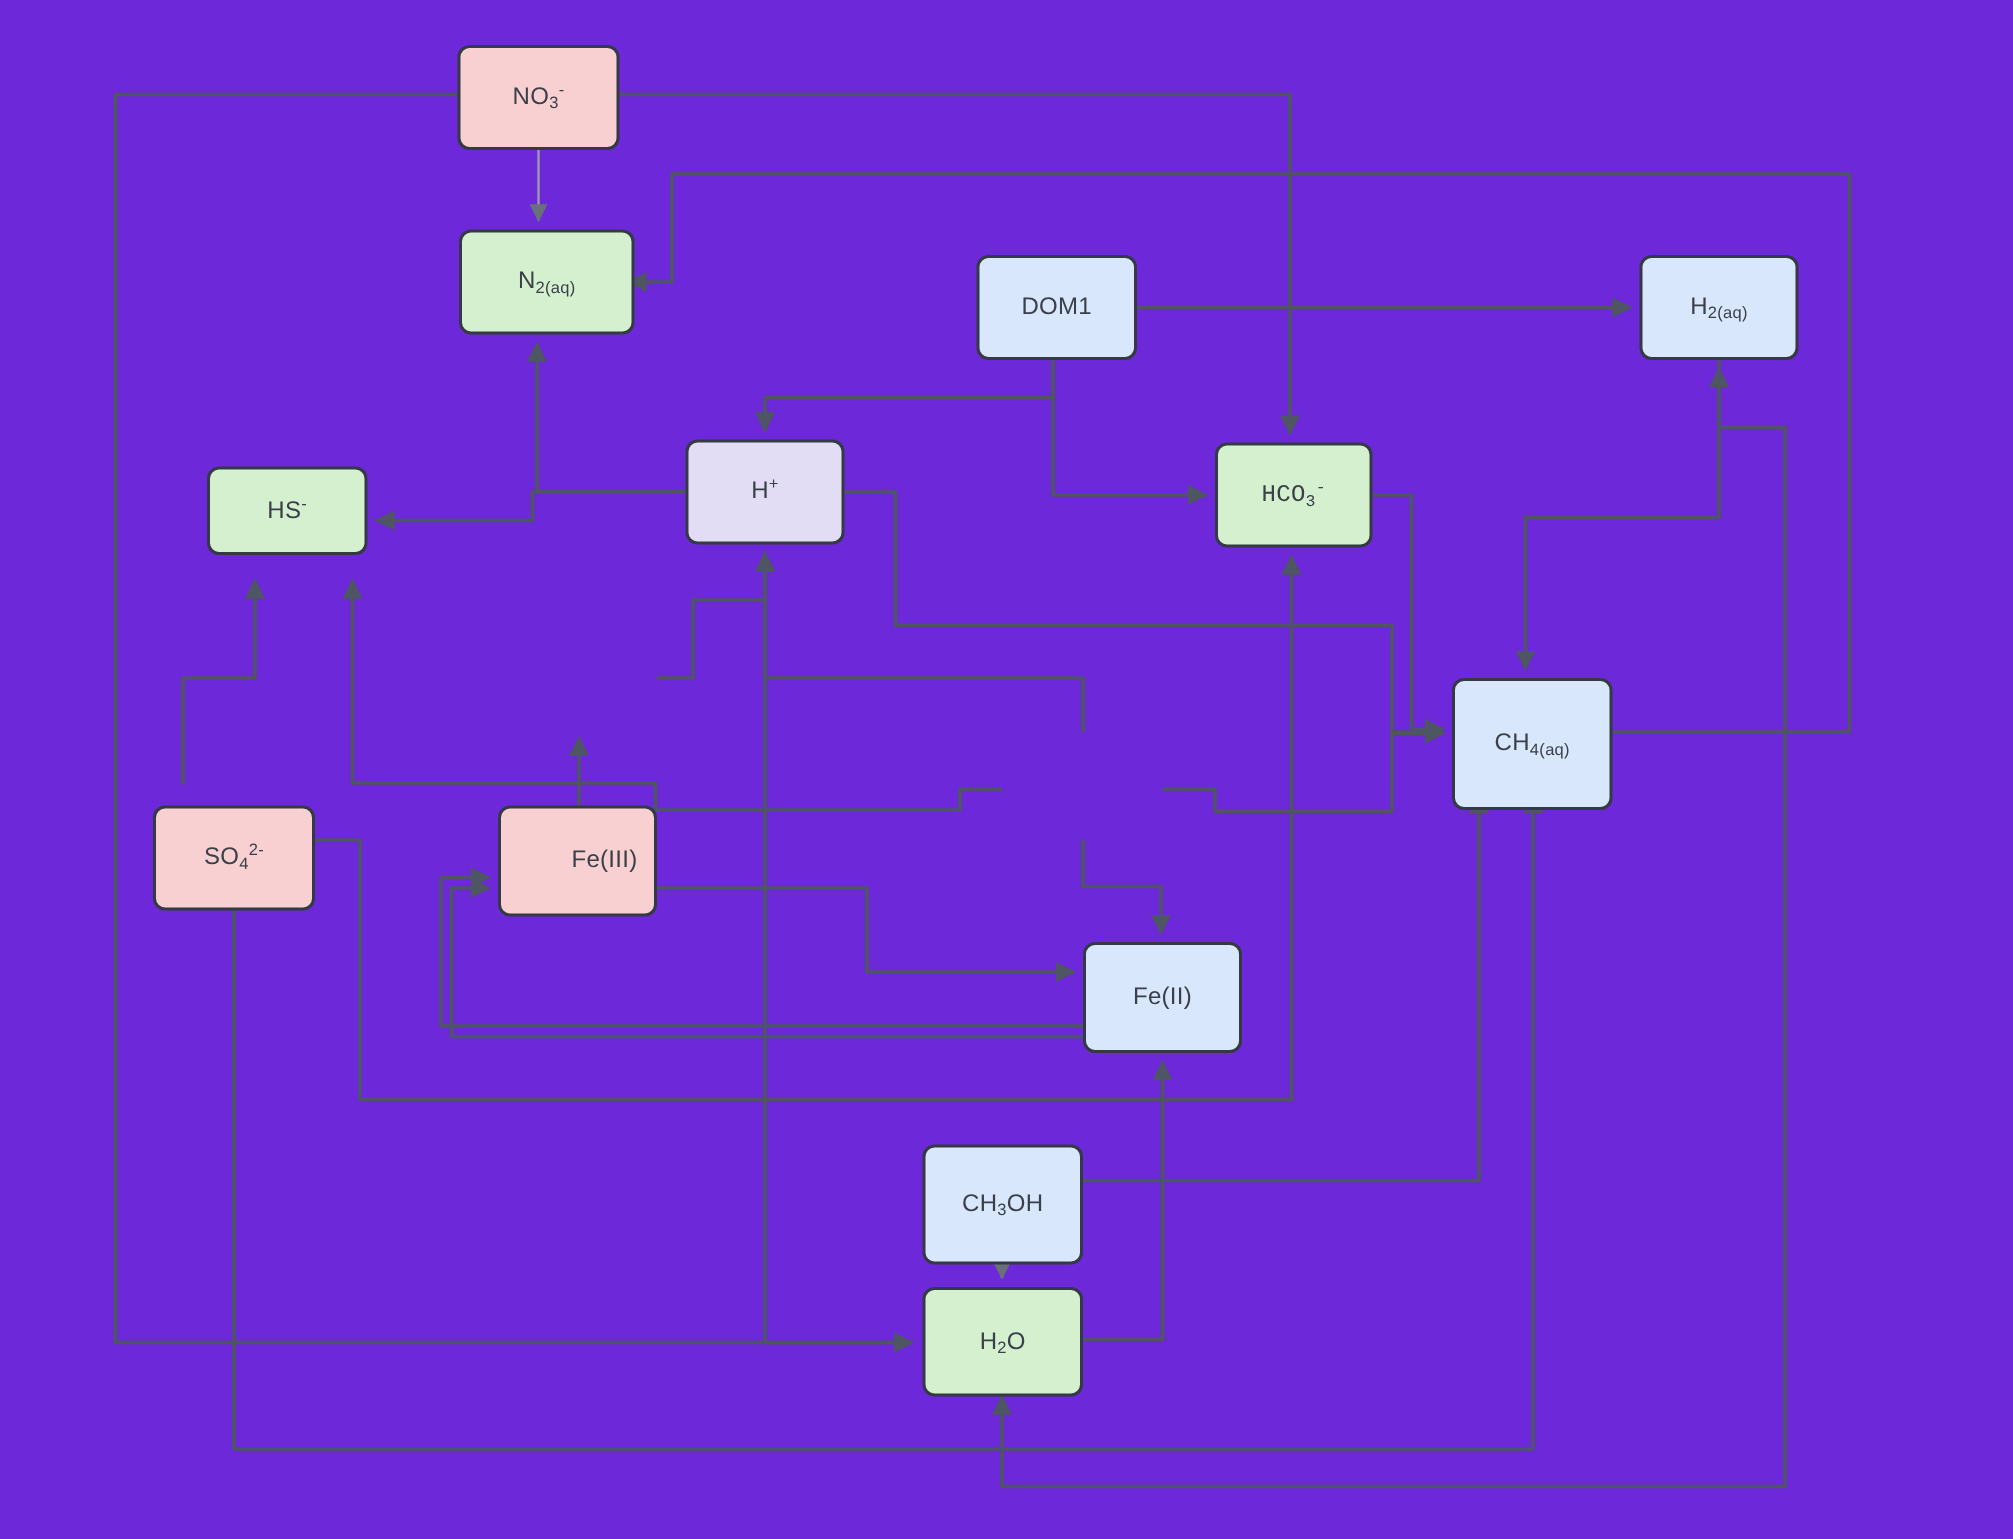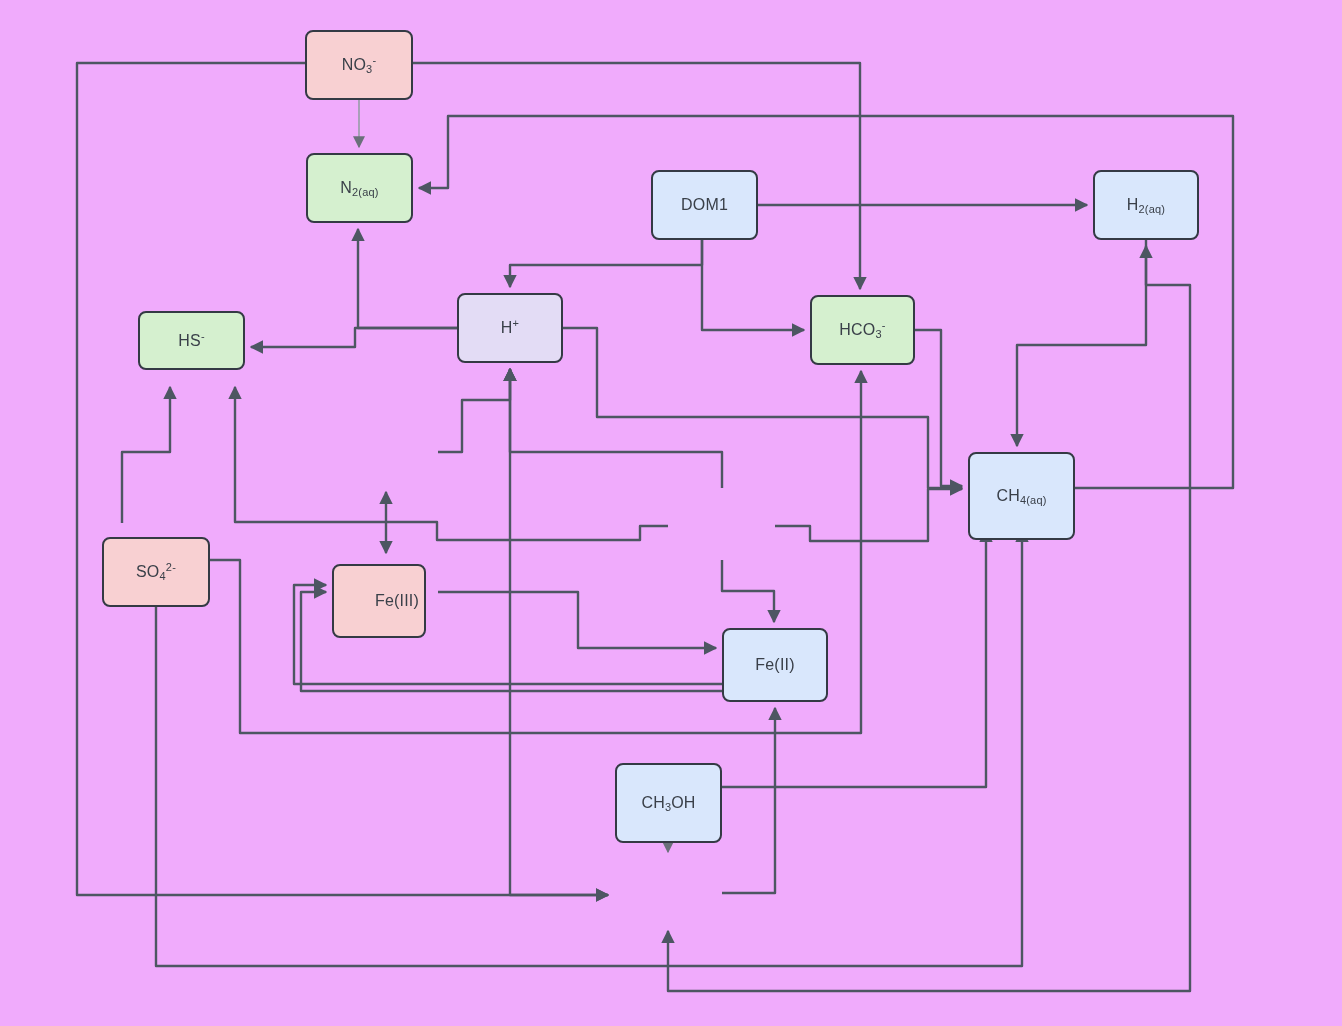--- a/index.html
+++ b/index.html
@@ -37,21 +37,21 @@
   }
   .node sup {
     font-size: 11px;
     line-height: 0;
     vertical-align: 6px;
   }
 </style>
 </head>
 <body>
 
-<div id="stage" style="width: 1342px; height: 1026px; background: #f0abfc;">
+<div id="stage" style="width: 1342px; height: 1026px; background: #6d28d9;">
     <svg width="1342" height="1026" id="edge-layer">
       <defs>
         <marker id="ah-main" viewBox="0 0 10 10" refX="9" refY="5" markerWidth="5.6" markerHeight="5.6" orient="auto-start-reverse">
           <path d="M 0 0 L 10 5 L 0 10 z" fill="#4d5662"></path>
         </marker>
         <marker id="ah-thin" viewBox="0 0 10 10" refX="9" refY="5" markerWidth="7.5" markerHeight="7.5" orient="auto-start-reverse">
           <path d="M 0 0 L 10 5 L 0 10 z" fill="#6a707a"></path>
         </marker>
       </defs>
       <polyline points="359,100 359,147" fill="none" stroke="#979da6" stroke-width="1.6" stroke-linejoin="round" marker-end="url(#ah-thin)"></polyline>
@@ -80,46 +80,49 @@
       <polyline points="722,684 294,684 294,585 326,585" fill="none" stroke="#4d5662" stroke-width="2.4" stroke-linejoin="round" marker-end="url(#ah-main)"></polyline>
       <polyline points="722,691 301,691 301,592 326,592" fill="none" stroke="#4d5662" stroke-width="2.4" stroke-linejoin="round" marker-end="url(#ah-main)"></polyline>
       <polyline points="722,893 775,893 775,708" fill="none" stroke="#4d5662" stroke-width="2.4" stroke-linejoin="round" marker-end="url(#ah-main)"></polyline>
       <polyline points="722,787 986,787 986,530" fill="none" stroke="#4d5662" stroke-width="2.4" stroke-linejoin="round" marker-end="url(#ah-main)"></polyline>
       <polyline points="1146,240 1146,345 1017,345 1017,446" fill="none" stroke="#4d5662" stroke-width="2.4" stroke-linejoin="round" marker-end="url(#ah-main)"></polyline>
       <polyline points="668,931 668,991 1190,991 1190,285 1146,285 1146,246" fill="none" stroke="#4d5662" stroke-width="2.4" stroke-linejoin="round" marker-end="url(#ah-main)" marker-start="url(#ah-main)"></polyline>
     </svg>
     <div class="node" style="left: 305px; top: 30px; width: 108px; height: 70px; background: rgb(248, 208, 210); border-color: rgb(52, 58, 68); color: rgb(58, 64, 73);">
       <span><span>NO</span><sub>3</sub><sup>-</sup></span>
     </div>
-    <div class="node" style="left: 306px; top: 153px; width: 107px; height: 70px; background: rgb(213, 240, 207); border-color: rgb(52, 58, 68); color: rgb(58, 64, 73);">
+    <div class="node" style="left: 306px; top: 153px; width: 117px; height: 70px; background: rgb(213, 240, 207); border-color: rgb(52, 58, 68); color: rgb(58, 64, 73);">
       <span><span>N</span><sub>2(aq)</sub></span>
     </div>
     <div class="node" style="left: 651px; top: 170px; width: 107px; height: 70px; background: rgb(217, 231, 252); border-color: rgb(52, 58, 68); color: rgb(58, 64, 73);">
       <span><span>DOM1</span></span>
     </div>
     <div class="node" style="left: 1093px; top: 170px; width: 106px; height: 70px; background: rgb(217, 231, 252); border-color: rgb(52, 58, 68); color: rgb(58, 64, 73);">
       <span><span>H</span><sub>2(aq)</sub></span>
     </div>
     <div class="node" style="left: 138px; top: 311px; width: 107px; height: 59px; background: rgb(213, 240, 207); border-color: rgb(52, 58, 68); color: rgb(58, 64, 73);">
       <span><span>HS</span><sup>-</sup></span>
     </div>
     <div class="node" style="left: 457px; top: 293px; width: 106px; height: 70px; background: rgb(227, 220, 245); border-color: rgb(52, 58, 68); color: rgb(58, 64, 73);">
       <span><span>H</span><sup>+</sup></span>
     </div>
-    <div class="node" style="left: 810px; top: 295px; width: 105px; height: 70px; background: rgb(213, 240, 207); border-color: rgb(52, 58, 68); color: rgb(58, 64, 73);">
+    <div class="node" style="left: 810px; top: 295px; width: 105px; height: 70px; background: rgb(213, 240, 207); border-color: rgb(52, 58, 68); color: rgb(58, 64, 73); font-family: Liberation Mono, monospace;">
       <span><span>HCO</span><sub>3</sub><sup>-</sup></span>
     </div>
     <div class="node" style="left: 102px; top: 537px; width: 108px; height: 70px; background: rgb(248, 208, 210); border-color: rgb(52, 58, 68); color: rgb(58, 64, 73);">
       <span><span>SO</span><sub>4</sub><sup>2-</sup></span>
     </div>
-    <div class="node" style="left: 332px; top: 564px; width: 94px; height: 74px; background: rgb(248, 208, 210); border-color: rgb(52, 58, 68); color: rgb(58, 64, 73); padding-left: 36px;">
+    <div class="node" style="left: 332px; top: 537px; width: 106px; height: 74px; background: rgb(248, 208, 210); border-color: rgb(52, 58, 68); color: rgb(58, 64, 73); padding-left: 36px;">
       <span><span>Fe(III)</span></span>
     </div>
     <div class="node" style="left: 722px; top: 628px; width: 106px; height: 74px; background: rgb(217, 231, 252); border-color: rgb(52, 58, 68); color: rgb(58, 64, 73);">
       <span><span>Fe(II)</span></span>
     </div>
     <div class="node" style="left: 968px; top: 452px; width: 107px; height: 88px; background: rgb(217, 231, 252); border-color: rgb(52, 58, 68); color: rgb(58, 64, 73);">
       <span><span>CH</span><sub>4(aq)</sub></span>
     </div>
     <div class="node" style="left: 615px; top: 753px; width: 107px; height: 80px; background: rgb(217, 231, 252); border-color: rgb(52, 58, 68); color: rgb(58, 64, 73); margin-top: 10px;">
       <span><span>CH</span><sub>3</sub><span>OH</span></span>
     </div>
+    <div class="node" style="left: 615px; top: 858px; width: 107px; height: 73px; background: rgb(213, 240, 207); border-color: rgb(52, 58, 68); color: rgb(58, 64, 73);">
+      <span><span>H</span><sub>2</sub><span>O</span></span>
+    </div>
   </div>
 
 </body></html>

